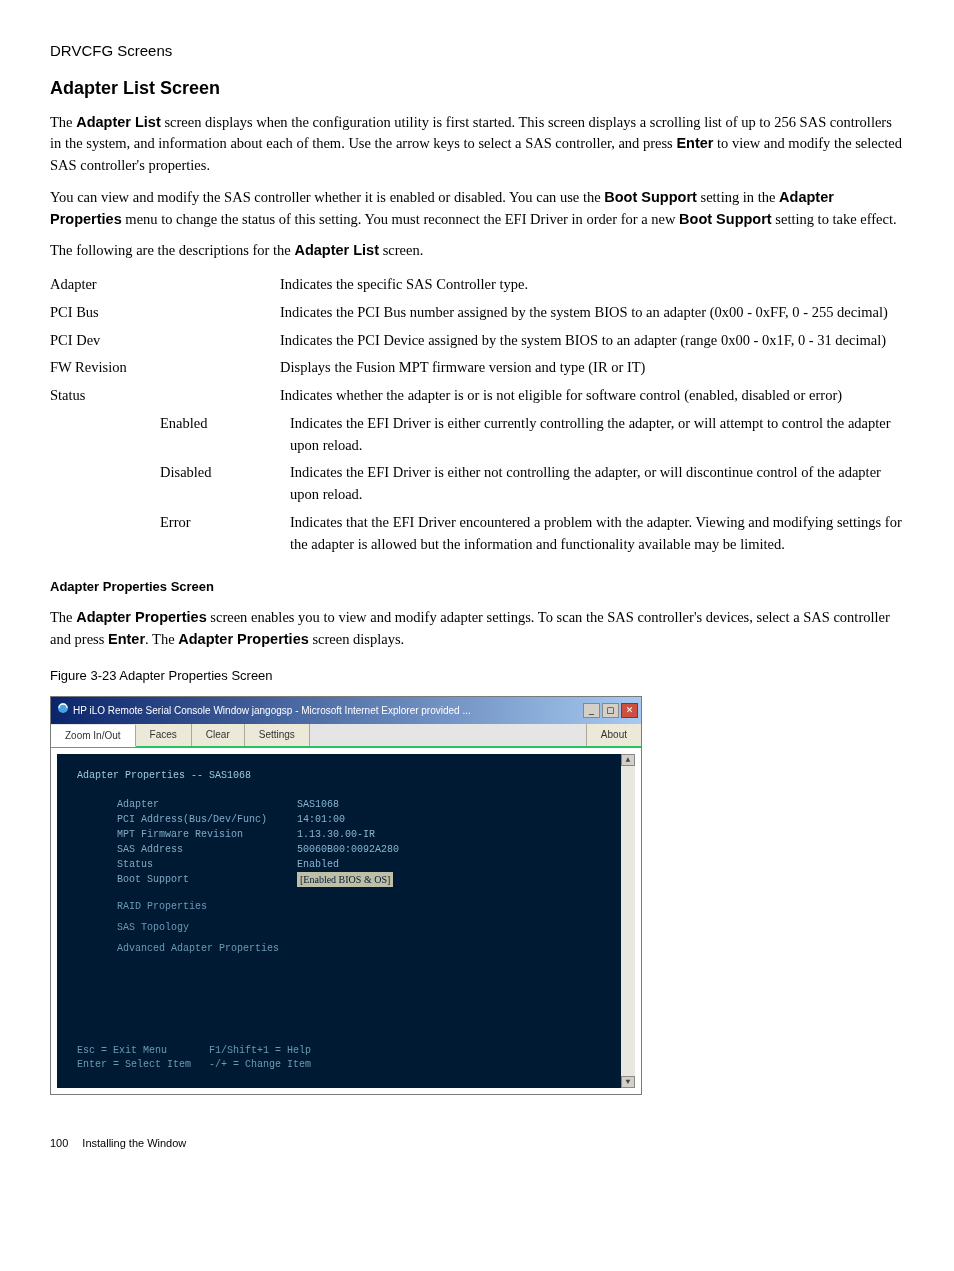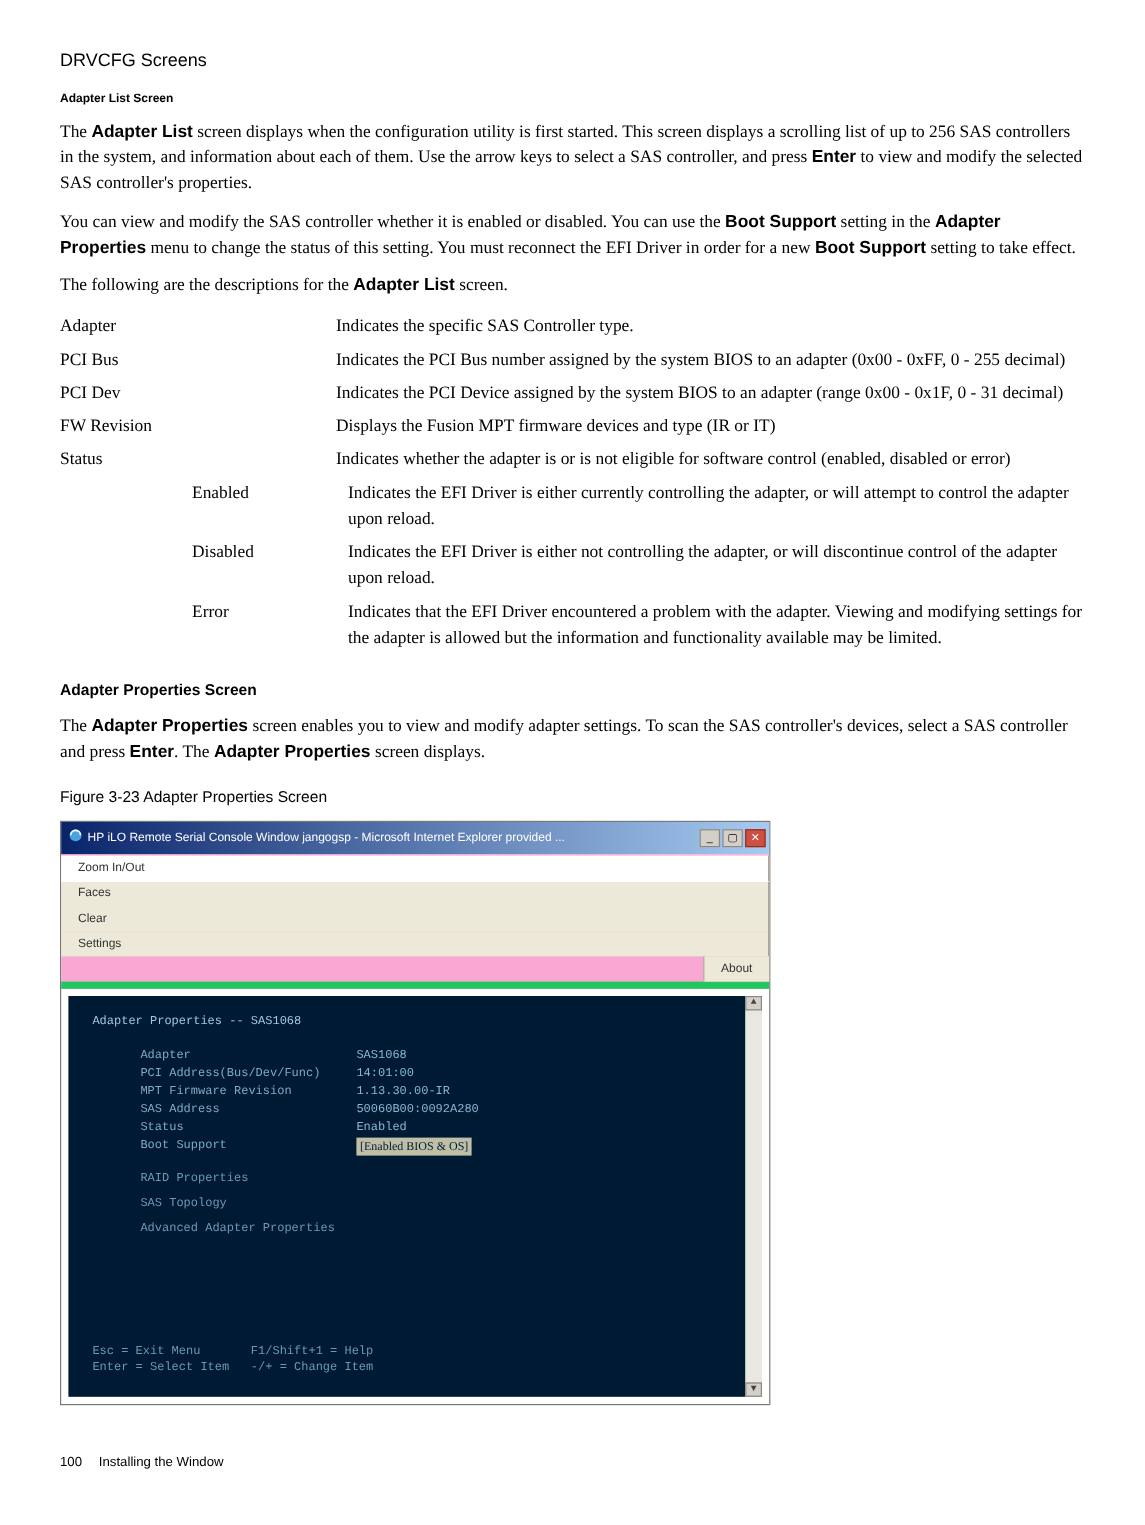--- a/index.html
+++ b/index.html
@@ -13,21 +13,21 @@
     width: 854px;
   }
   .section-header {
     font-family: Arial, Helvetica, sans-serif;
     font-size: 15px;
     font-weight: 400;
     margin: 0 0 12px 0;
   }
   .sub-header {
     font-family: Arial, Helvetica, sans-serif;
-    font-size: 10px;
+    font-size: 18px;
     font-weight: bold;
     margin: 0 0 10px 0;
   }
   .sub-header-mt {
     font-family: Arial, Helvetica, sans-serif;
     font-size: 13px;
     font-weight: bold;
     margin: 18px 0 10px 0;
   }
   p {
@@ -99,23 +99,22 @@
     display: flex;
     align-items: center;
     justify-content: center;
     font-size: 9px;
     color: #000;
     line-height: 1;
   }
   .wbtn.close { background: #d05040; color: #fff; border-color:#903020;}
   .tabs {
     display: flex;
-    background: #f9a8d4;
-    border-bottom: 6px solid #22c55e;
-    flex-direction: column;
+    background: #e5e5e5;
+    border-bottom: 2px solid #22c55e;
   }
   .tab {
     padding: 3px 14px;
     border-right: 1px solid #aca899;
     color: #333;
     background: #ece9d8;
   }
   .tab.active { background: #fff; border-bottom: 1px solid #fff; position: relative; top:1px; }
   .tab:last-child { margin-left: auto; border-right: none; border-left:1px solid #aca899;}
   .console {
@@ -200,21 +199,21 @@
   <tr>
         <td class="term">PCI Bus</td>
         <td>Indicates the PCI Bus number assigned by the system BIOS to an adapter (0x00 - 0xFF, 0 - 255 decimal)</td>
       </tr>
   <tr>
         <td class="term">PCI Dev</td>
         <td>Indicates the PCI Device assigned by the system BIOS to an adapter (range 0x00 - 0x1F, 0 - 31 decimal)</td>
       </tr>
   <tr>
         <td class="term">FW Revision</td>
-        <td>Displays the Fusion MPT firmware devices and type (IR or IT)</td>
+        <td>Displays the Fusion MPT firmware version and type (IR or IT)</td>
       </tr>
   <tr>
         <td class="term">Status</td>
         <td>Indicates whether the adapter is or is not eligible for software control (enabled, disabled or error)</td>
       </tr>
   <tr>
         <td class="termInd">Enabled</td>
         <td class="defIndent">Indicates the EFI Driver is either currently controlling the adapter, or will attempt to control the adapter upon reload.</td>
       </tr>
   <tr>

